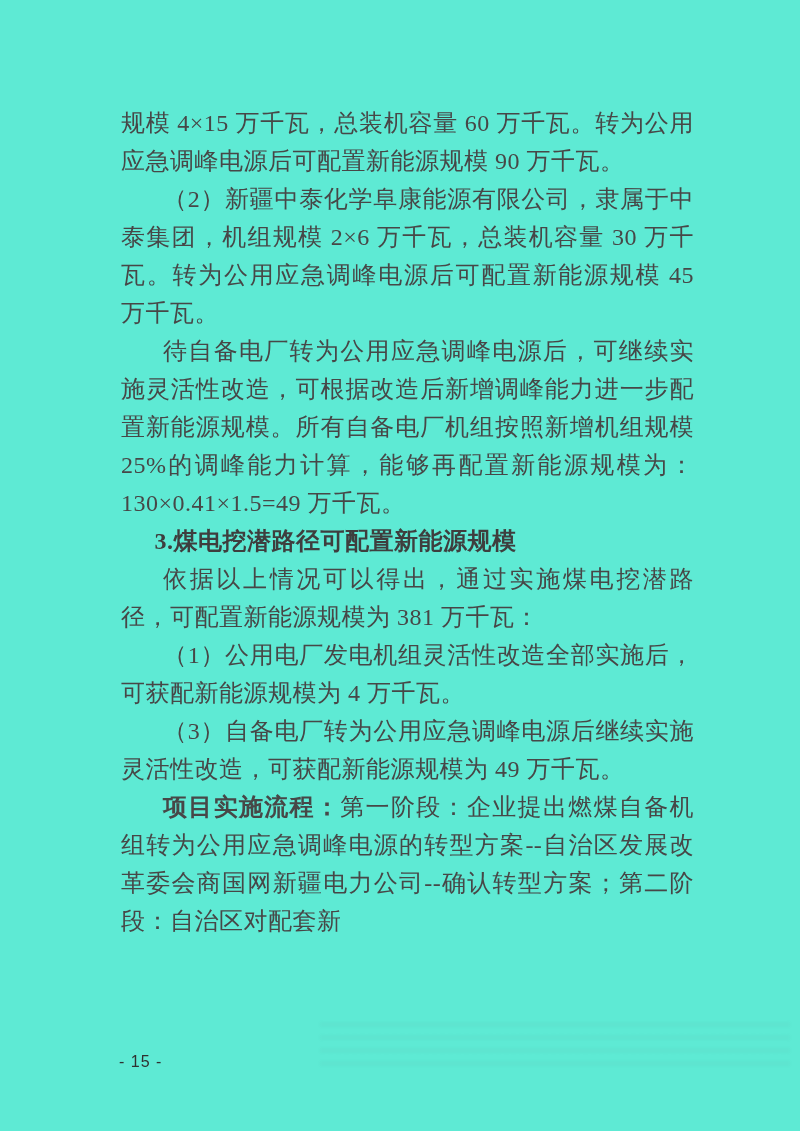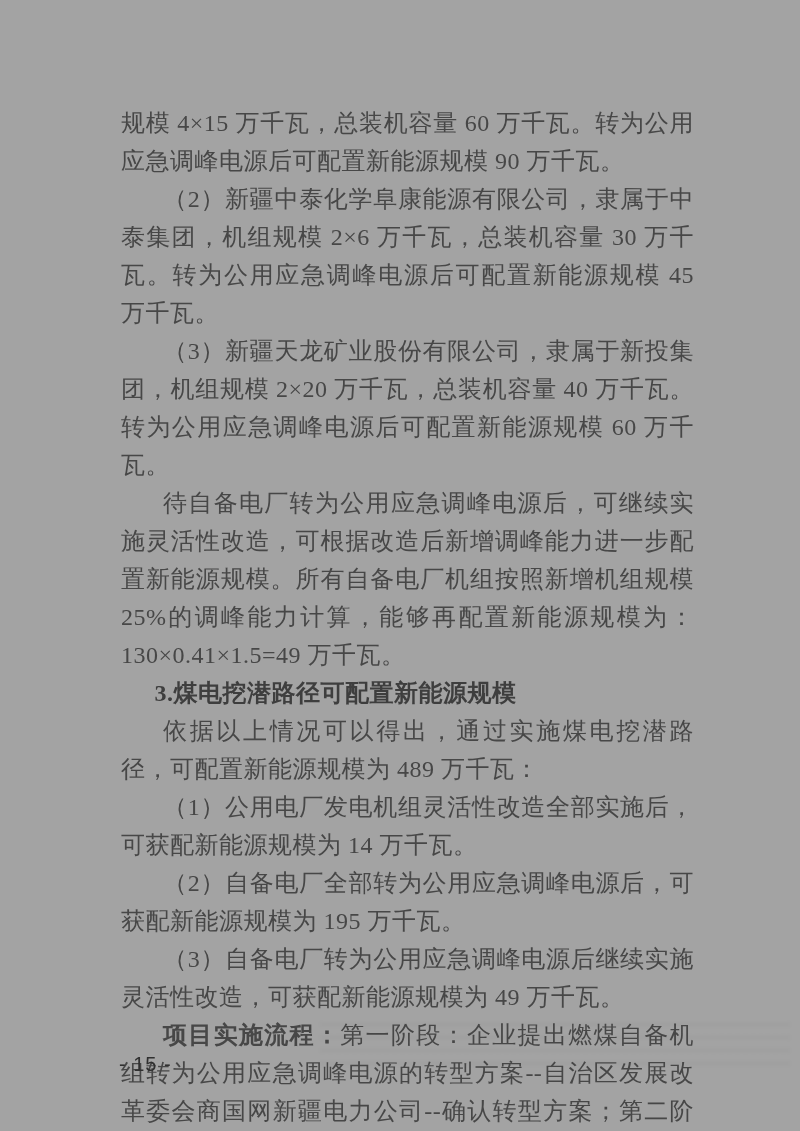--- a/index.html
+++ b/index.html
@@ -4,21 +4,21 @@
 <style>
   html, body {
     margin: 0;
     padding: 0;
     background: #ffffff;
   }
   .page {
     position: relative;
     width: 800px;
     height: 1131px;
-    background: #a3a3a3;
+    background: #5eead4;
     overflow: hidden;
     font-family: "Liberation Serif", "DejaVu Serif", serif;
   }
   .content {
     position: absolute;
     left: 121px;
     top: 104px;
     width: 573px;
     font-size: 24px;
     line-height: 38px;
@@ -39,21 +39,21 @@
     color: #3e3e3e;
   }
   .lead {
     font-weight: bold;
   }
   .page-number {
     position: absolute;
     left: 119px;
     top: 1053px;
     font-family: "Liberation Sans", "DejaVu Sans", sans-serif;
-    font-size: 20px;
+    font-size: 16px;
     color: #303030;
     letter-spacing: 1px;
   }
   .scan-artifact {
     position: absolute;
     left: 320px;
     top: 1018px;
     width: 470px;
     height: 48px;
     background: repeating-linear-gradient(
@@ -66,26 +66,24 @@
   }
 </style>
 </head>
 <body>
 
 <div class="page">
 
   <div class="content">
     <p class="no-indent">规模 4×15 万千瓦，总装机容量 60 万千瓦。转为公用应急调峰电源后可配置新能源规模 90 万千瓦。</p>
     <p>（2）新疆中泰化学阜康能源有限公司，隶属于中泰集团，机组规模 2×6 万千瓦，总装机容量 30 万千瓦。转为公用应急调峰电源后可配置新能源规模 45 万千瓦。</p>
-    <p>（3）新疆天龙矿业股份有限公司，隶属于新投集团，机组规模 2×20 万千瓦，总装机容量 40 万千瓦。转为公用应急调峰电源后可配置新能源规模 60 万千瓦。</p>
     <p>待自备电厂转为公用应急调峰电源后，可继续实施灵活性改造，可根据改造后新增调峰能力进一步配置新能源规模。所有自备电厂机组按照新增机组规模 25%的调峰能力计算，能够再配置新能源规模为：130×0.41×1.5=49 万千瓦。</p>
     <p class="heading">3.煤电挖潜路径可配置新能源规模</p>
-    <p>依据以上情况可以得出，通过实施煤电挖潜路径，可配置新能源规模为 489 万千瓦：</p>
-    <p>（1）公用电厂发电机组灵活性改造全部实施后，可获配新能源规模为 14 万千瓦。</p>
-    <p>（2）自备电厂全部转为公用应急调峰电源后，可获配新能源规模为 195 万千瓦。</p>
+    <p>依据以上情况可以得出，通过实施煤电挖潜路径，可配置新能源规模为 381 万千瓦：</p>
+    <p>（1）公用电厂发电机组灵活性改造全部实施后，可获配新能源规模为 4 万千瓦。</p>
     <p>（3）自备电厂转为公用应急调峰电源后继续实施灵活性改造，可获配新能源规模为 49 万千瓦。</p>
     <p>
       <span class="lead">项目实施流程：</span><span>第一阶段：企业提出燃煤自备机组转为公用应急调峰电源的转型方案--自治区发展改革委会商国网新疆电力公司--确认转型方案；第二阶段：自治区对配套新</span>
     </p>
   </div>
 
   <div class="scan-artifact"></div>
 
   <div class="page-number">- 15 -</div>
 

